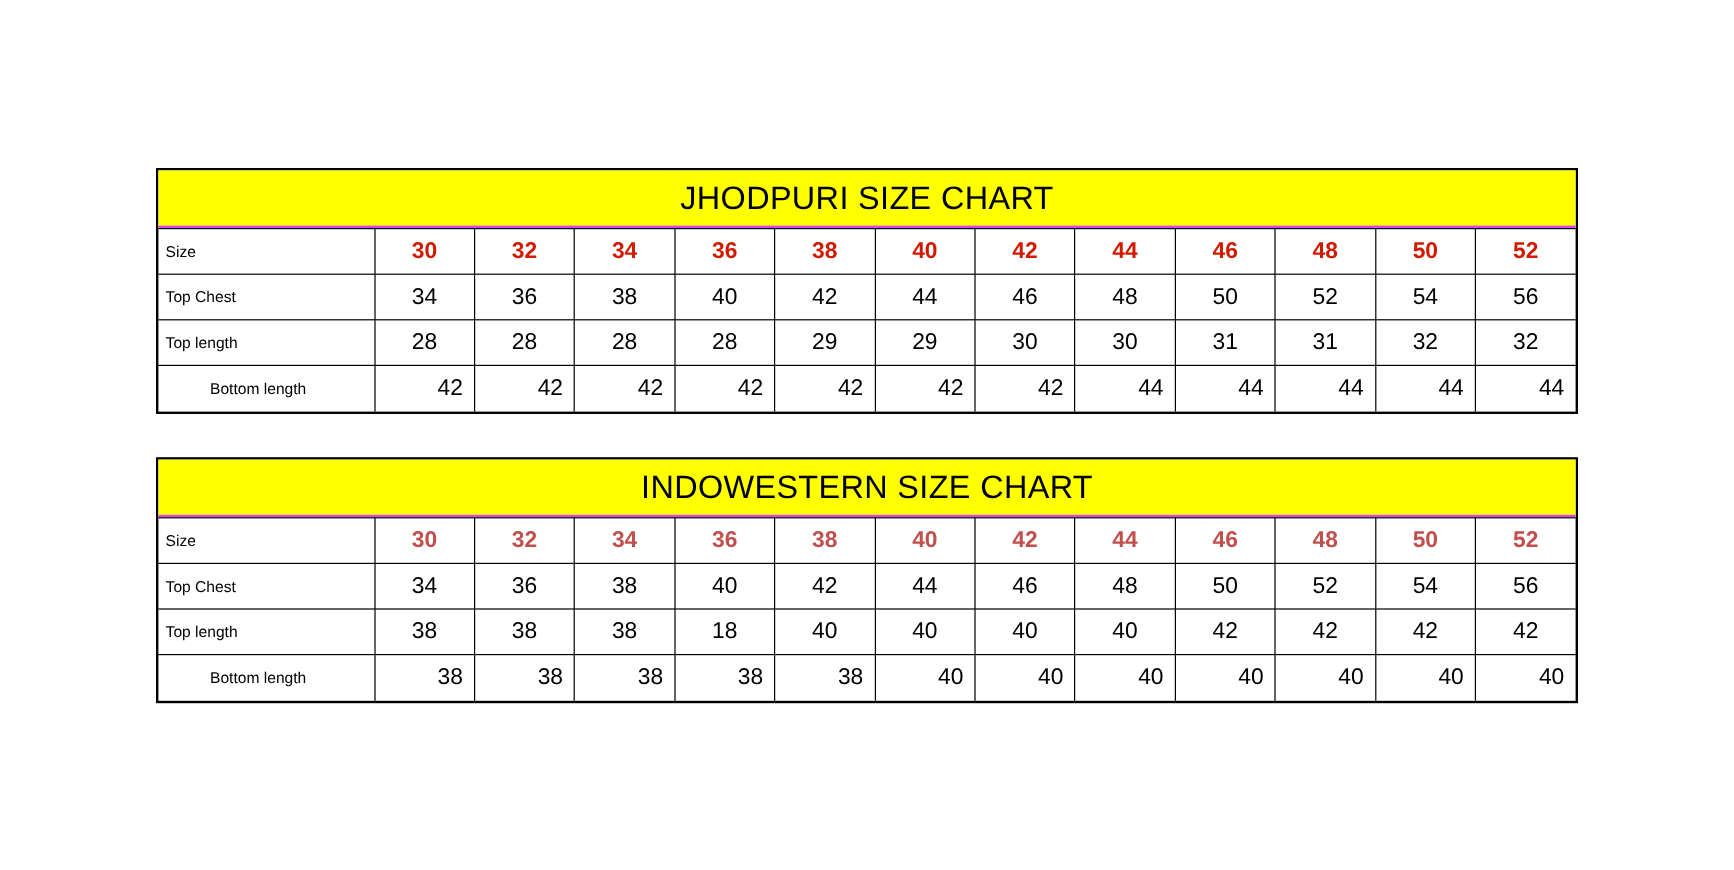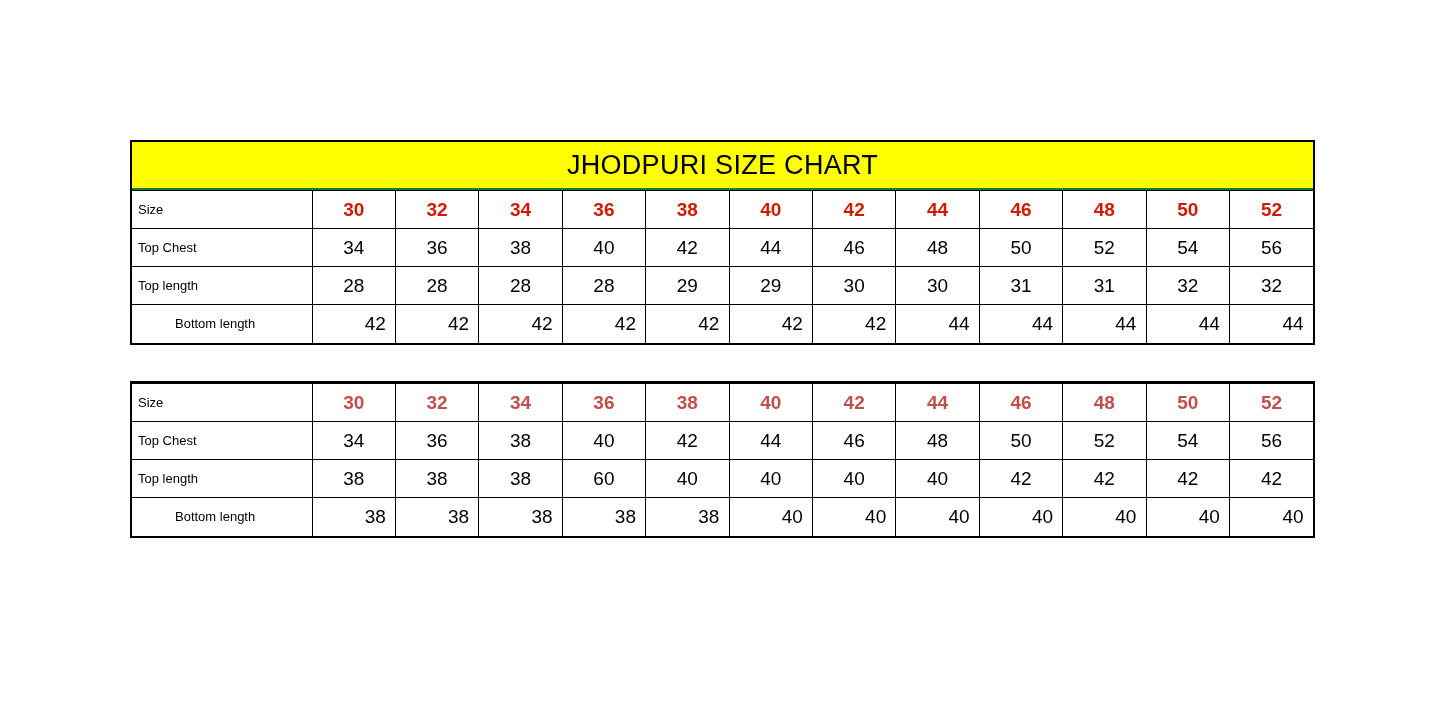--- a/index.html
+++ b/index.html
@@ -31,21 +31,21 @@
     border: 2px solid #000000;
     box-sizing: border-box;
     background: #ffffff;
   }
 
   #block-jhodpuri { top: 140px; }
   #block-indowestern { top: 381px; }
 
   .title-bar {
     background: #ffff00;
-    border-bottom: 2px solid #15803d;
+    border-bottom: 2px solid #d946ef;
     height: 48px;
     display: flex;
     align-items: center;
     justify-content: center;
     box-sizing: border-box;
   }
   .title-text {
     font-size: 27px;
     letter-spacing: 0.3px;
     color: #000000;
@@ -150,20 +150,23 @@
           <td>44</td>
           <td>44</td>
           <td>44</td>
           <td>44</td>
         </tr>
       </tbody>
     </table>
   </div>
 
   <div class="chart-block" id="block-indowestern">
+    <div class="title-bar">
+      <span class="title-text">INDOWESTERN SIZE CHART</span>
+    </div>
     <table class="size-table">
       <tbody>
         <tr class="header-row">
           <td class="rowlabel">Size</td>
           <td class="sizeval">30</td>
           <td class="sizeval">32</td>
           <td class="sizeval">34</td>
           <td class="sizeval">36</td>
           <td class="sizeval">38</td>
           <td class="sizeval">40</td>
@@ -187,21 +190,21 @@
           <td>50</td>
           <td>52</td>
           <td>54</td>
           <td>56</td>
         </tr>
         <tr>
           <td class="rowlabel">Top length</td>
           <td>38</td>
           <td>38</td>
           <td>38</td>
-          <td>60</td>
+          <td>18</td>
           <td>40</td>
           <td>40</td>
           <td>40</td>
           <td>40</td>
           <td>42</td>
           <td>42</td>
           <td>42</td>
           <td>42</td>
         </tr>
         <tr>

